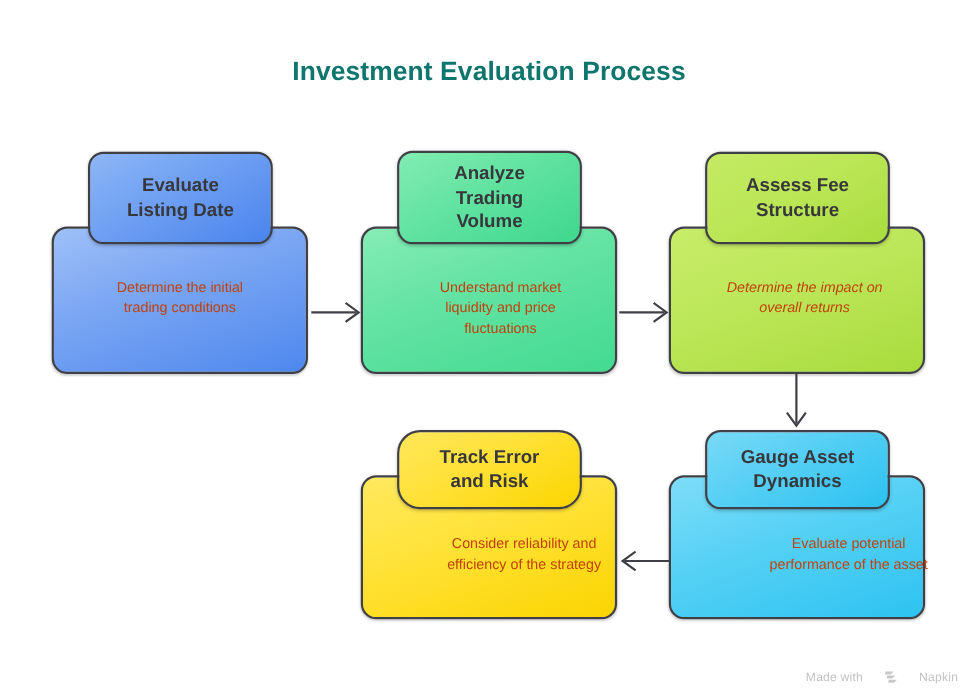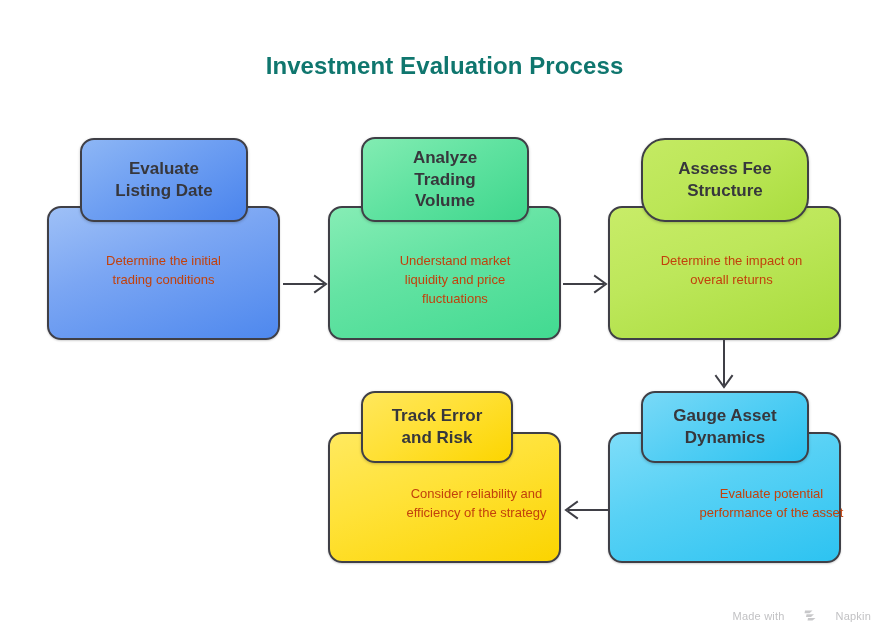--- a/index.html
+++ b/index.html
@@ -81,21 +81,21 @@
     z-index: 6;
   }
 
   
   .fill-blue-head  { background: linear-gradient(150deg, #8db6f5 0%, #6e9ff2 45%, #4a84ed 100%); }
   .fill-blue-body  { background: linear-gradient(160deg, #9ec0f7 0%, #7BA6F3 40%, #4e88ee 100%); }
 
   .fill-green-head { background: linear-gradient(150deg, #82ecb2 0%, #5fe2a0 48%, #3fd78d 100%); }
   .fill-green-body { background: linear-gradient(160deg, #86edb5 0%, #64e3a3 42%, #42da91 100%); }
 
-  .fill-lime-head  { background: linear-gradient(150deg, #c4ea63 0%, #bbe656 48%, #a9dd3e 100%); border-radius: 24px; }
+  .fill-lime-head  { background: linear-gradient(150deg, #c4ea63 0%, #bbe656 48%, #a9dd3e 100%); }
   .fill-lime-body  { background: linear-gradient(160deg, #c8ec68 0%, #bde75a 42%, #a8dc3c 100%); }
 
   .fill-cyan-head  { background: linear-gradient(150deg, #79d9f7 0%, #52cef4 48%, #2cc2f0 100%); }
   .fill-cyan-body  { background: linear-gradient(160deg, #7eddf9 0%, #57d1f5 42%, #2dc3f1 100%); }
 
   .fill-yellow-head{ background: linear-gradient(150deg, #ffe75c 0%, #ffe033 48%, #fcd500 100%); }
   .fill-yellow-body{ background: linear-gradient(160deg, #ffe95f 0%, #ffe238 42%, #fbd400 100%); }
 
   
   .connector {
@@ -169,37 +169,37 @@
 liquidity and price
 fluctuations</div>
   </div>
 
   <div class="node">
     <div class="node-body fill-lime-body" style="left:608px; top:206px; width:233px; height:134px;"></div>
     <div class="node-head fill-lime-head" style="left:641px; top:138px; width:168px; height:84px;">
       <span class="head-text">Assess Fee
 Structure</span>
     </div>
-    <div class="body-text" style="left:608px; top:252px; width:247px;">Determine the impact on
+    <div class="body-text" style="left:608px; top:252px; width:247px;font-style:italic;">Determine the impact on
 overall returns</div>
   </div>
 
   <div class="node">
     <div class="node-body fill-cyan-body" style="left:608px; top:432px; width:233px; height:131px;"></div>
     <div class="node-head fill-cyan-head" style="left:641px; top:391px; width:168px; height:72px;">
       <span class="head-text">Gauge Asset
 Dynamics</span>
     </div>
     <div class="body-text" style="left:608px; top:485px; width:233px;margin-left:47px;">Evaluate potential
 performance of the asset</div>
   </div>
 
   <div class="node">
     <div class="node-body fill-yellow-body" style="left:328px; top:432px; width:233px; height:131px;"></div>
-    <div class="node-head fill-yellow-head" style="left:361px; top:391px; width:152px; height:72px;">
+    <div class="node-head fill-yellow-head" style="left:361px; top:391px; width:168px; height:72px;border-radius:21px;">
       <span class="head-text">Track Error
 and Risk</span>
     </div>
     <div class="body-text" style="left:328px; top:485px; width:233px;margin-left:32px;">Consider reliability and
 efficiency of the strategy</div>
   </div>
 
   <div id="watermark">
     <span>Made with</span>
     <span class="wm-logo">

